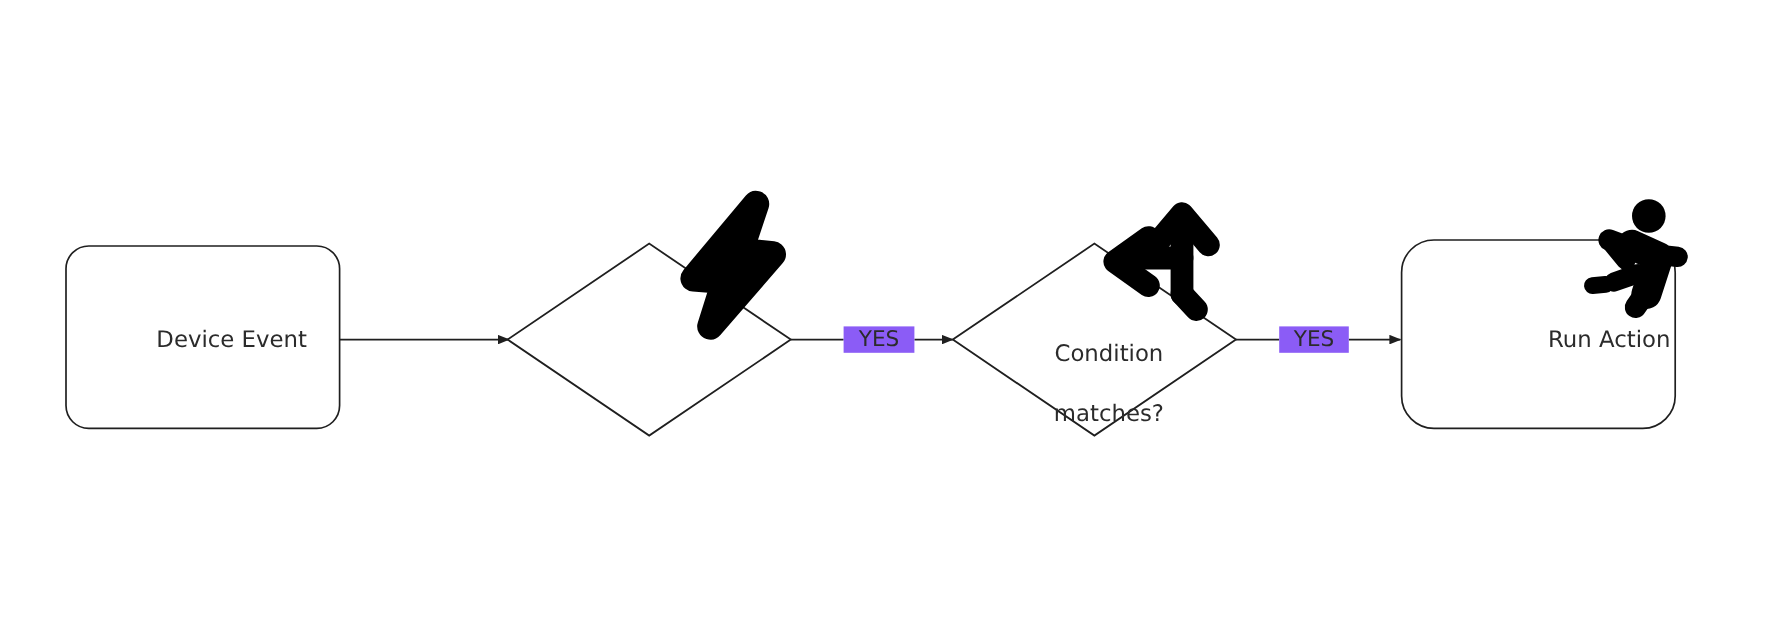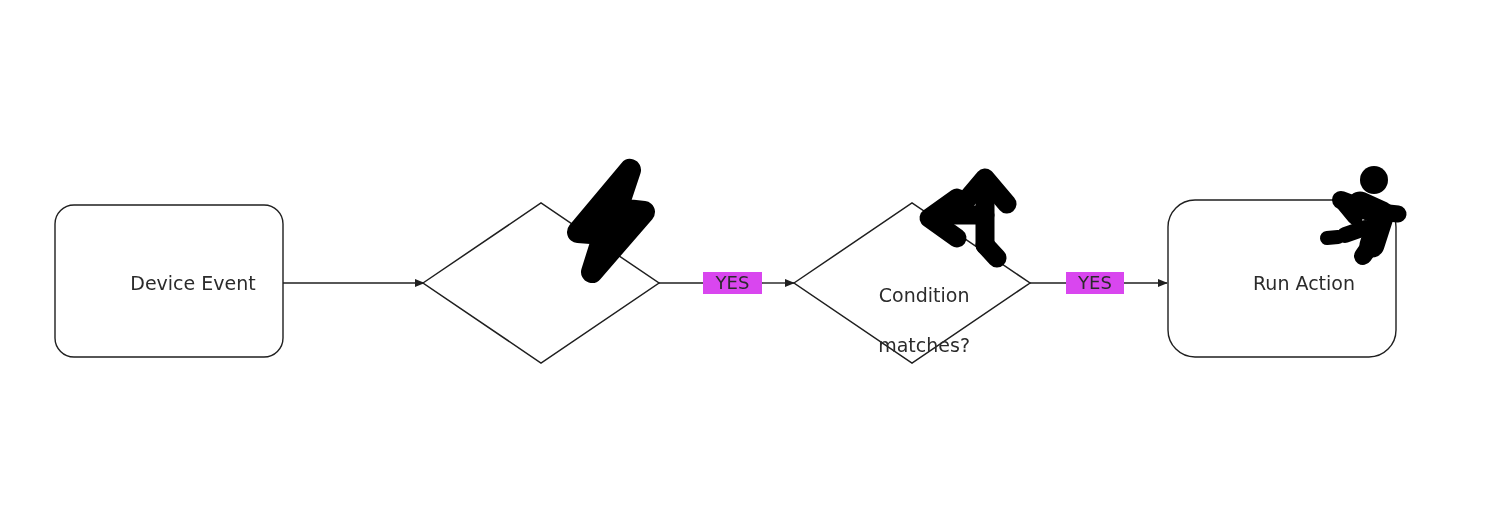--- a/index.html
+++ b/index.html
@@ -30,21 +30,21 @@
     line-height: 25px;
     white-space: pre;
     pointer-events: none;
   }
   .edge-label {
     position: absolute;
     text-align: center;
     color: #2b2b2b;
     font-size: 18px;
     line-height: 22px;
-    background: #d946ef;
+    background: #8b5cf6;
     white-space: pre;
   }
 </style>
 </head>
 <body>
 
 <div id="canvas">
 
   <svg class="flow-svg" viewBox="0 0 1485 523">
     <defs>
@@ -94,19 +94,19 @@
   </svg>
 
   <div class="node-label" style="left:55px; top:271px; width:276px;">Device Event</div>
 
 
   <div class="node-label" style="left:794px; top:258px; width:236px;">
     <span>Condition</span><br>
     <span>matches?</span>
   </div>
 
-  <div class="node-label" style="left:1168px; top:271px; width:272px;">Run Action</div>
+  <div class="node-label" style="left:1168px; top:271px; width:272px;padding-left:37px;">Run Action</div>
 
   <div class="edge-label" style="left:703px; top:272px; width:59px;">YES</div>
 
   <div class="edge-label" style="left:1066px; top:272px; width:58px;">YES</div>
 
 </div>
 
 </body></html>

